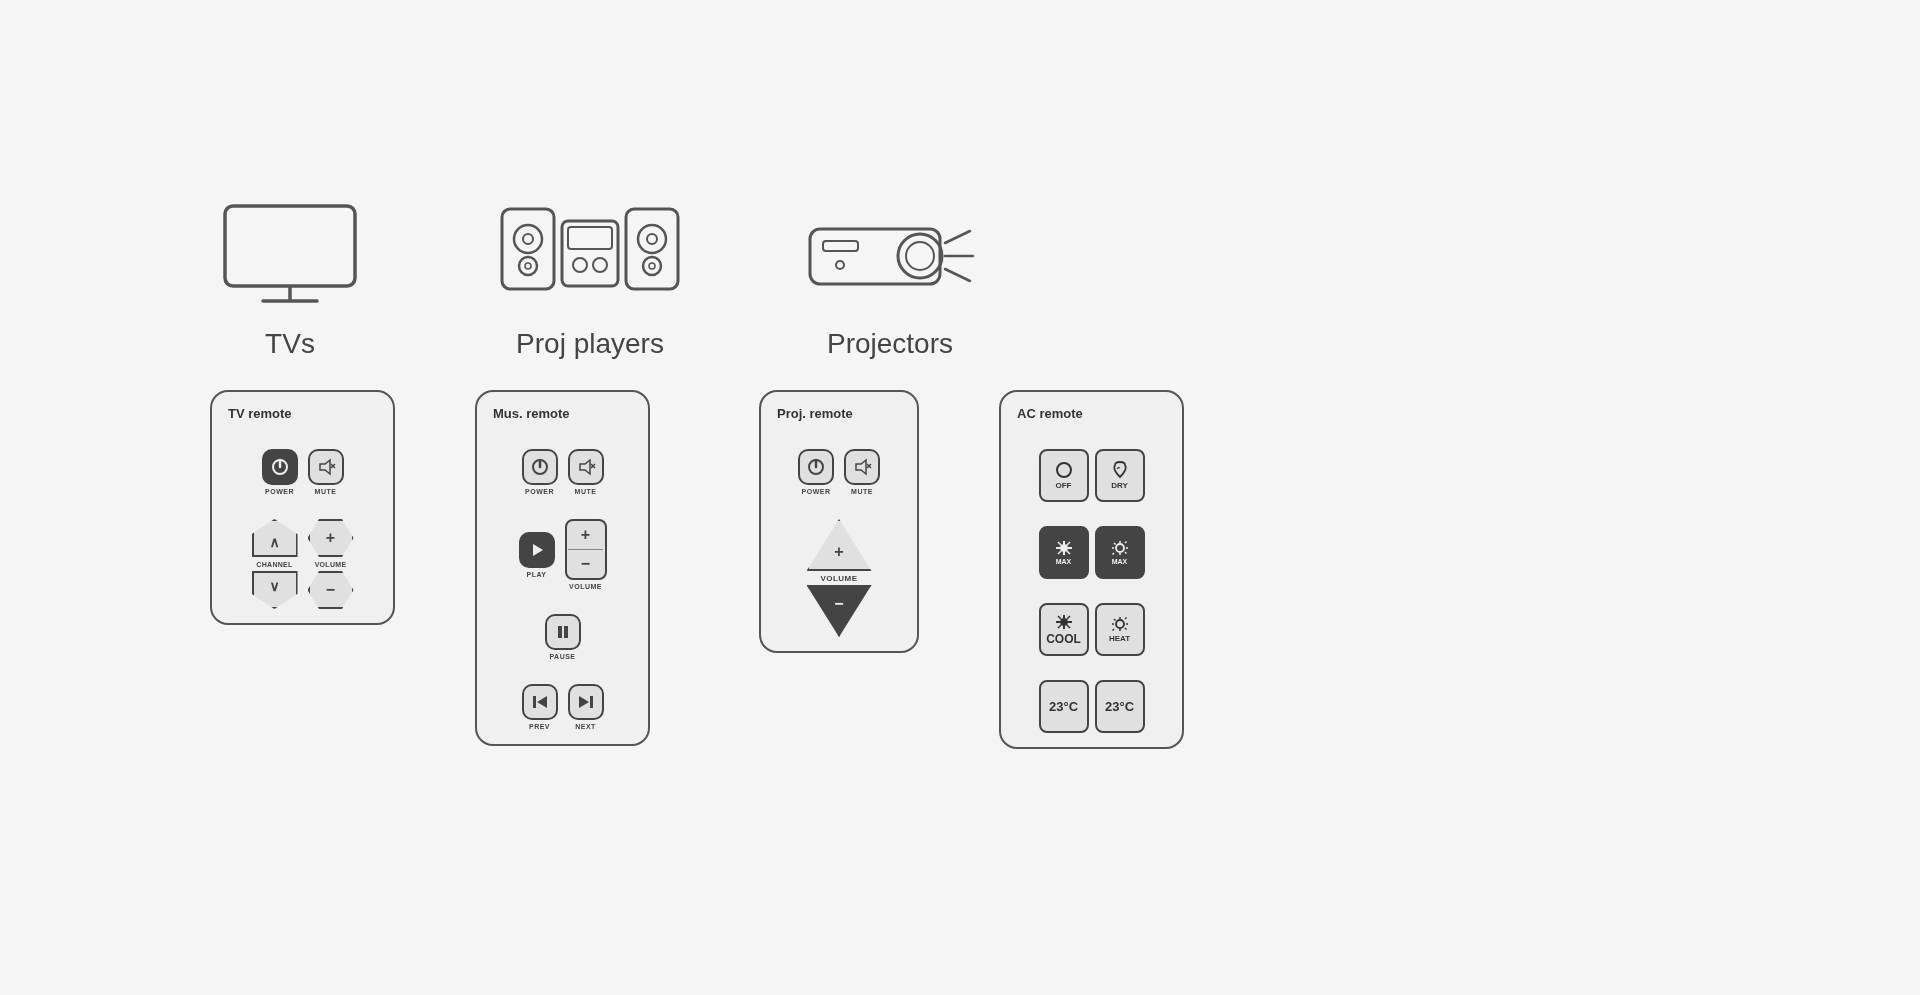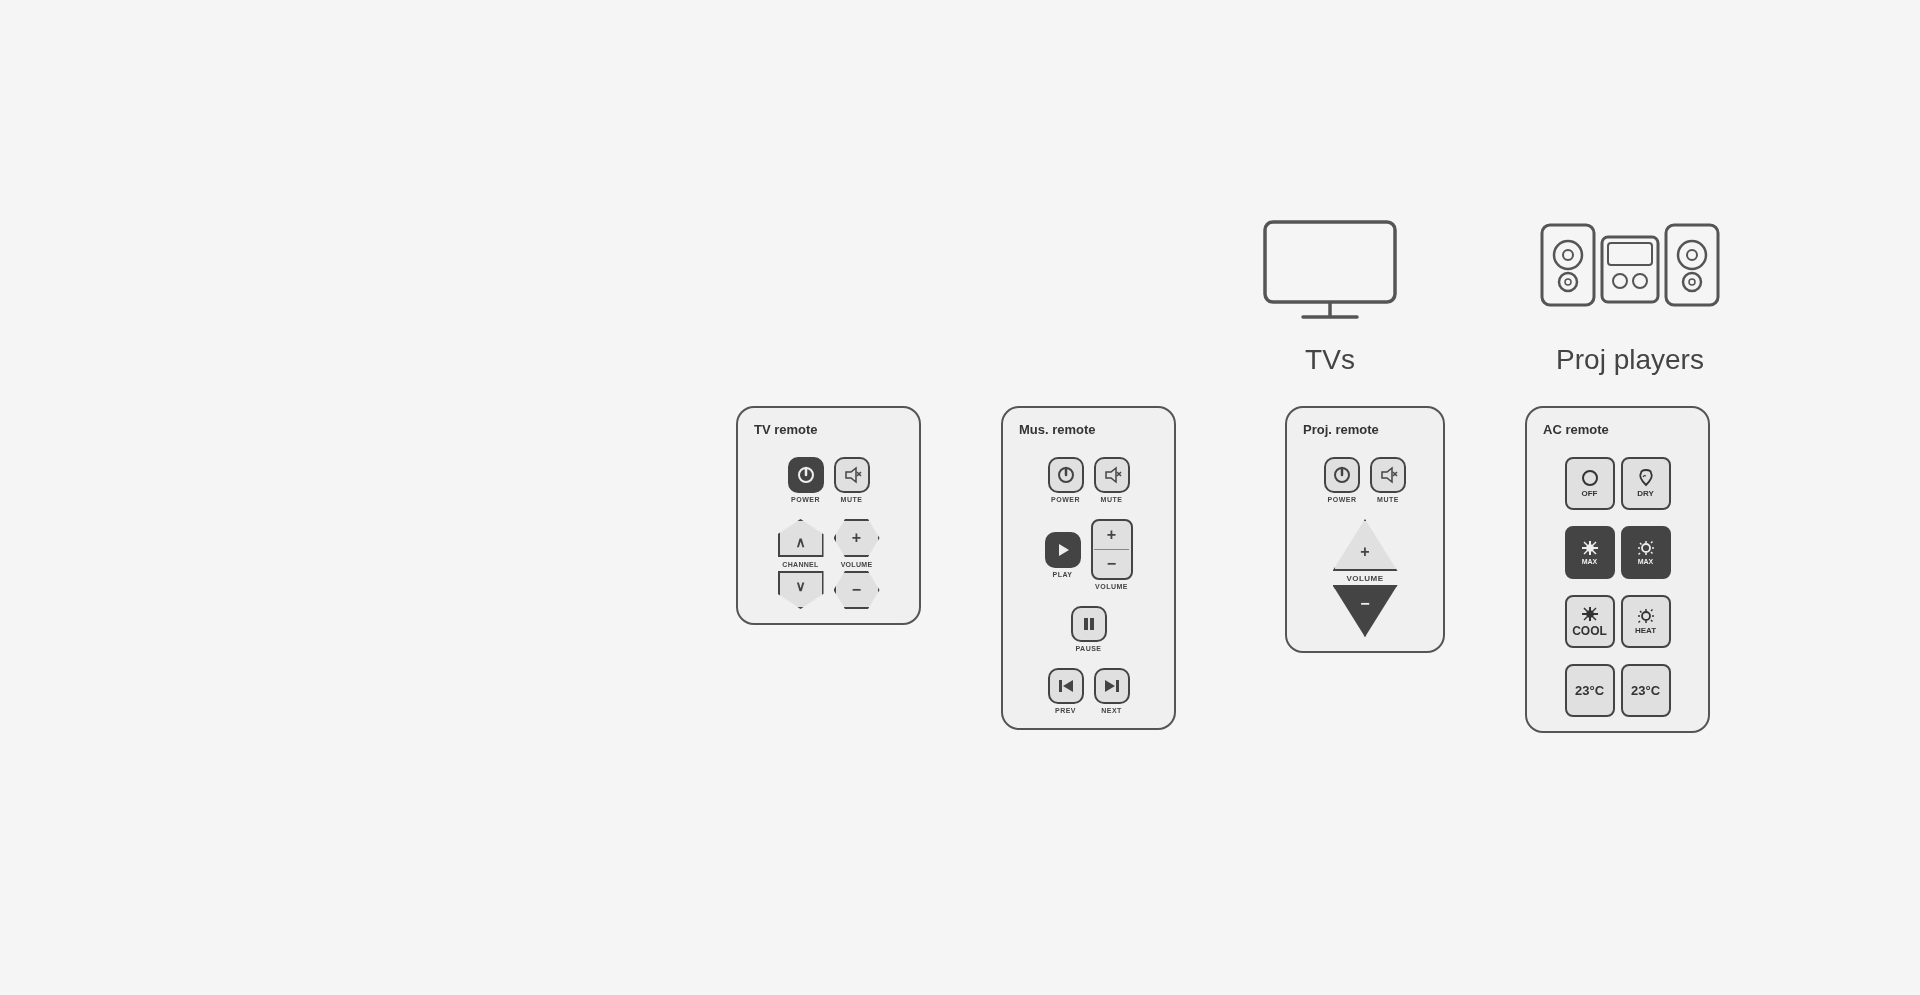--- a/index.html
+++ b/index.html
@@ -10,21 +10,21 @@
       flex-direction: column;
       align-items: center;
       justify-content: center;
       min-height: 100vh;
       padding: 40px 20px;
     }
 
     .main-container {
       display: flex;
       flex-direction: column;
-      align-items: flex-end;
+      align-items: flex-start;
       gap: 0px;
       width: 100%;
       max-width: 1500px;
     }
 
     
     .icons-row {
       display: flex;
       justify-content: center;
       align-items: flex-end;
@@ -66,21 +66,21 @@
 
     
     .remote {
       background: #f0f0f0;
       border: 2.5px solid #555;
       border-radius: 18px;
       padding: 14px 16px;
       display: flex;
       flex-direction: column;
       align-items: center;
-      gap: 16px;
+      gap: 24px;
       min-width: 170px;
     }
 
     .remote-title {
       font-size: 13px;
       font-weight: bold;
       color: #333;
       align-self: flex-start;
       margin-bottom: 4px;
     }
@@ -266,20 +266,40 @@
           <rect x="126" y="8" width="52" height="80" rx="8" fill="none" stroke="#555" stroke-width="3"></rect>
           <circle cx="152" cy="38" r="14" fill="none" stroke="#555" stroke-width="2.5"></circle>
           <circle cx="152" cy="38" r="5" fill="none" stroke="#555" stroke-width="2"></circle>
           <circle cx="152" cy="65" r="9" fill="none" stroke="#555" stroke-width="2.5"></circle>
           <circle cx="152" cy="65" r="3" fill="none" stroke="#555" stroke-width="1.5"></circle>
         </svg>
       </div>
       <span class="device-label">Proj players</span>
     </div>
 
+    <div class="device-col">
+      <div class="device-icon">
+        <svg width="170" height="110" viewBox="0 0 170 110">
+
+          <rect x="5" y="28" width="130" height="55" rx="10" fill="none" stroke="#555" stroke-width="3"></rect>
+
+          <circle cx="115" cy="55" r="22" fill="none" stroke="#555" stroke-width="3"></circle>
+          <circle cx="115" cy="55" r="14" fill="none" stroke="#555" stroke-width="2"></circle>
+
+          <rect x="18" y="40" width="35" height="10" rx="3" fill="none" stroke="#555" stroke-width="2"></rect>
+
+          <circle cx="35" cy="64" r="4" fill="none" stroke="#555" stroke-width="2"></circle>
+
+          <line x1="140" y1="42" x2="165" y2="30" stroke="#555" stroke-width="2.5" stroke-linecap="round"></line>
+          <line x1="140" y1="55" x2="168" y2="55" stroke="#555" stroke-width="2.5" stroke-linecap="round"></line>
+          <line x1="140" y1="68" x2="165" y2="80" stroke="#555" stroke-width="2.5" stroke-linecap="round"></line>
+        </svg>
+      </div>
+      <span class="device-label">Projectors</span>
+    </div>
 
 
   </div>
 
   <div class="remotes-row">
 
     <div class="remote tv-remote">
       <span class="remote-title">TV remote</span>
 
       <div class="remote-btn-row">

